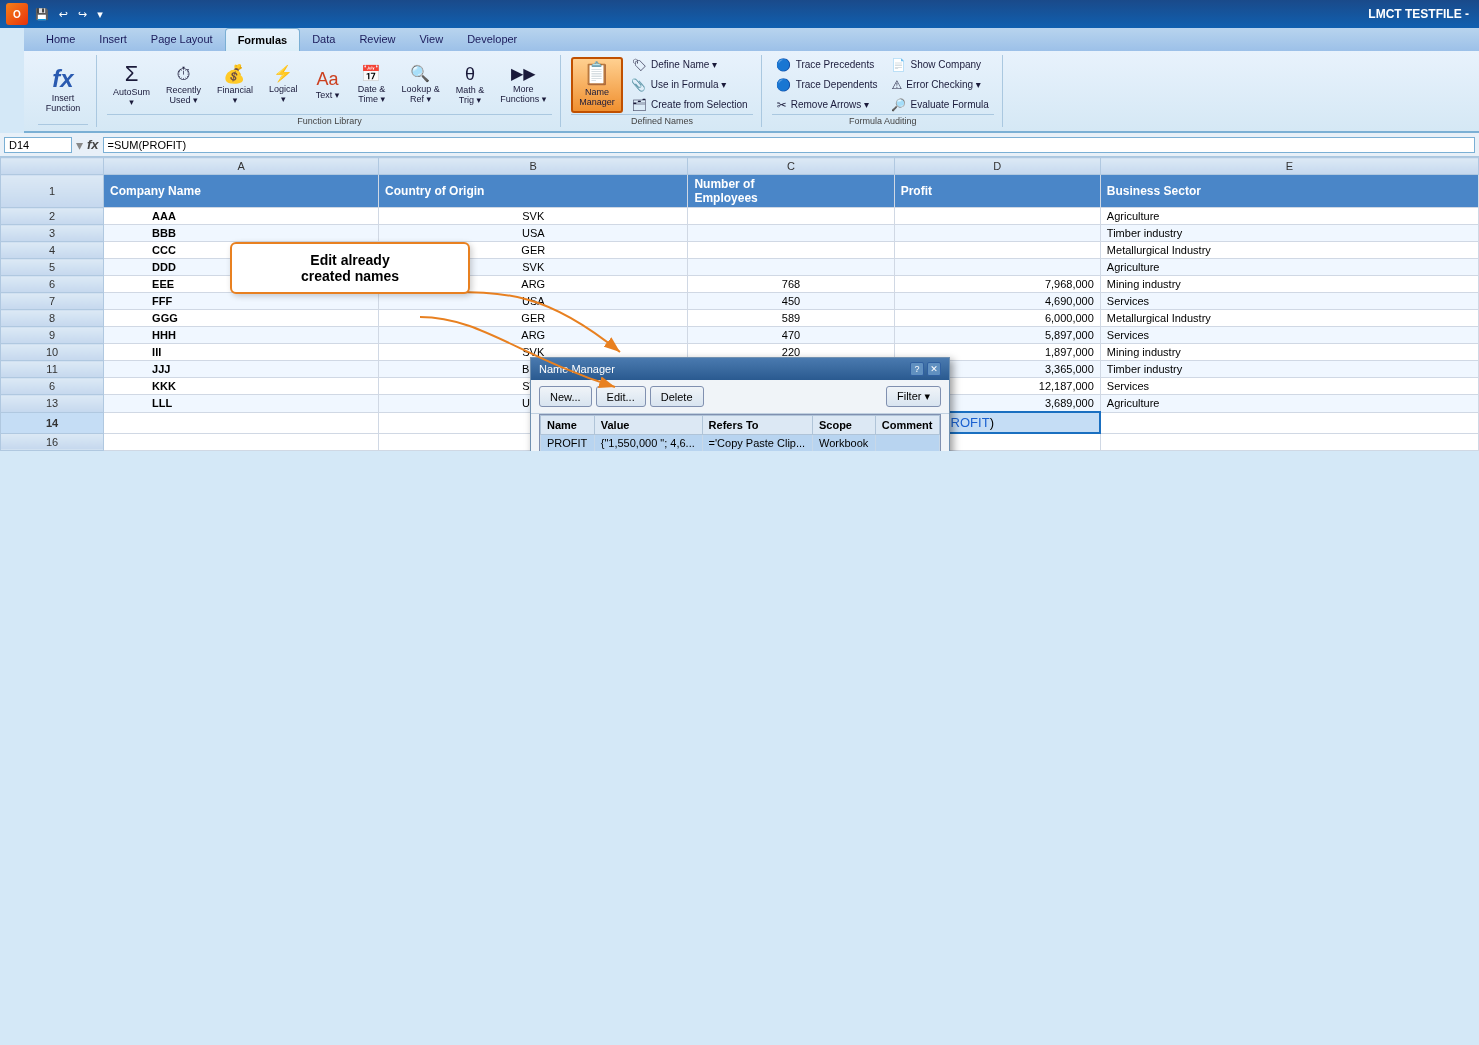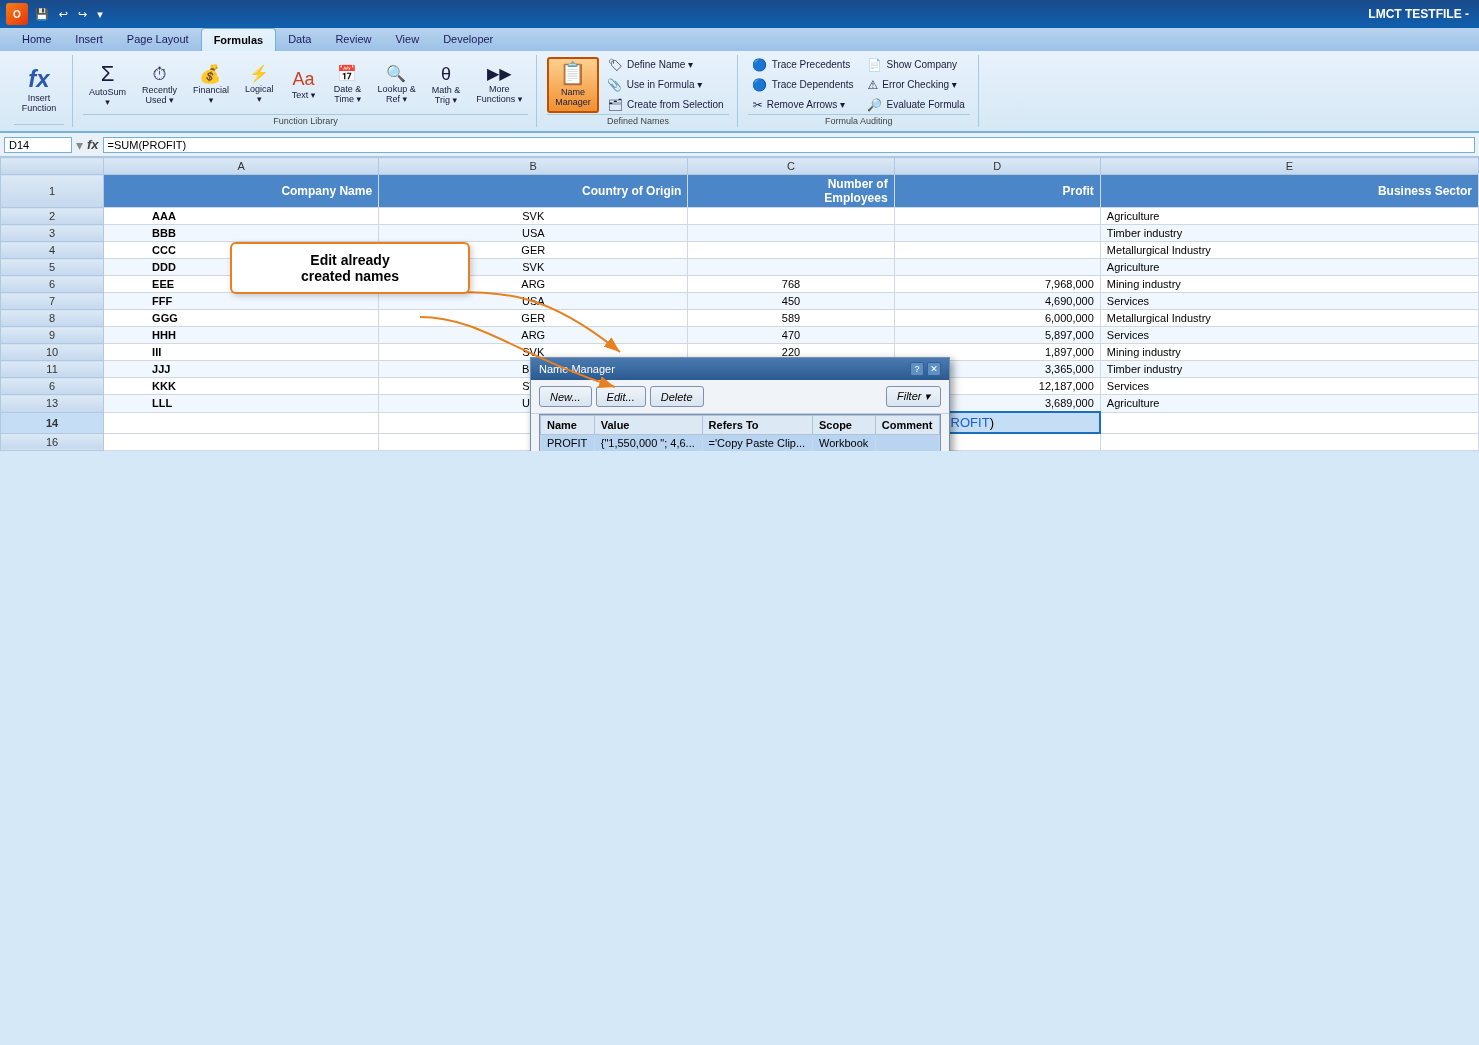--- a/index.html
+++ b/index.html
@@ -33,20 +33,21 @@
     }
     .qat-btn {
       background: none; border: none; color: white; cursor: pointer;
       font-size: 11px; padding: 2px 3px;
     }
 
     
     .ribbon {
       background: linear-gradient(to bottom, #c5ddf5, #aacdf0);
       border-bottom: 2px solid #7aafd4;
+      margin-left: 24px;
     }
     .ribbon-tabs {
       display: flex;
       padding: 0 10px;
       background: linear-gradient(to bottom, #b8d4ee, #9cc0e8);
     }
     .ribbon-tab {
       padding: 5px 12px;
       font-size: 11px;
       cursor: pointer;
@@ -194,21 +195,20 @@
       padding: 2px 6px;
       font-size: 11px;
       background: white;
       white-space: nowrap;
     }
     .cell.header-cell {
       background: #4a86c8;
       color: white;
       font-weight: bold;
       font-size: 12px;
-      text-align: right;
     }
     .cell.bold { font-weight: bold; padding-left: 48px; }
     .cell.center { text-align: center; }
     .cell.right { text-align: right; }
     .cell.selected { background: #c5ddf5; border: 2px solid #1a6fc0; }
     .cell.stripe { background: #f0f7ff; }
 
     
     .dialog-overlay {
       position: absolute;
@@ -251,21 +251,20 @@
       justify-content: space-between;
     }
     .dialog-toolbar-left { display: flex; gap: 4px; }
     .dialog-btn {
       padding: 3px 10px;
       font-size: 11px;
       background: linear-gradient(to bottom, #f0f4f8, #d8e4f0);
       border: 1px solid #8090b0;
       border-radius: 3px;
       cursor: pointer;
-      font-style: italic;
     }
     .dialog-table {
       width: 100%;
       border-collapse: collapse;
       font-size: 11px;
     }
     .dialog-table th {
       background: #dce8f4;
       border: 1px solid #b0c4d8;
       padding: 3px 6px;

